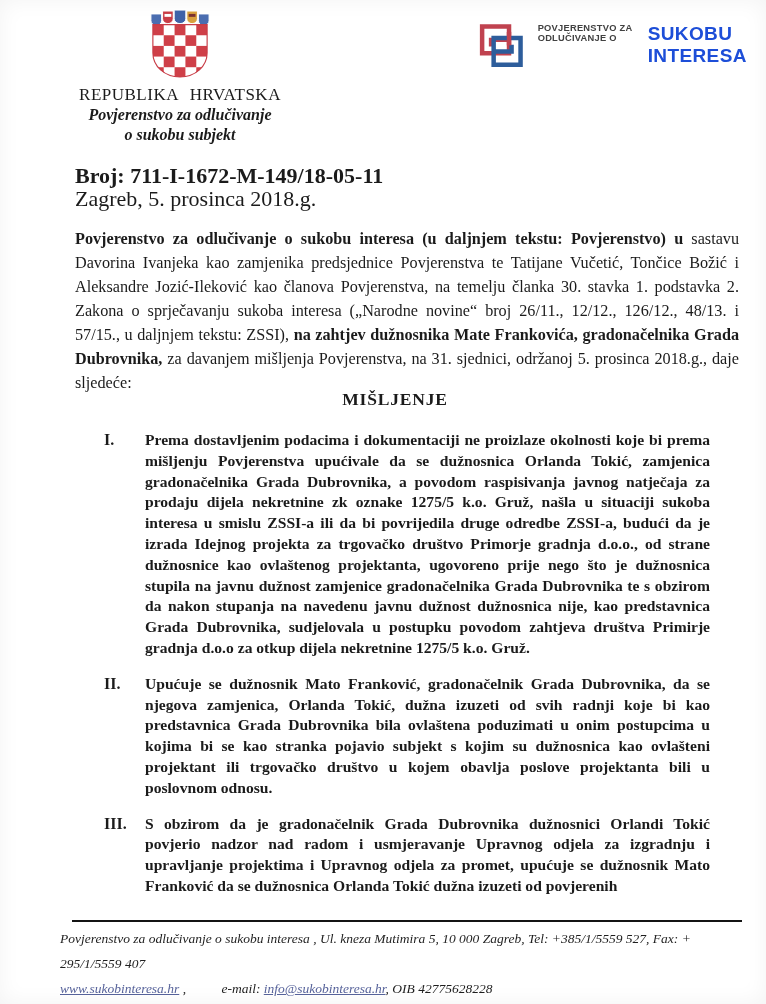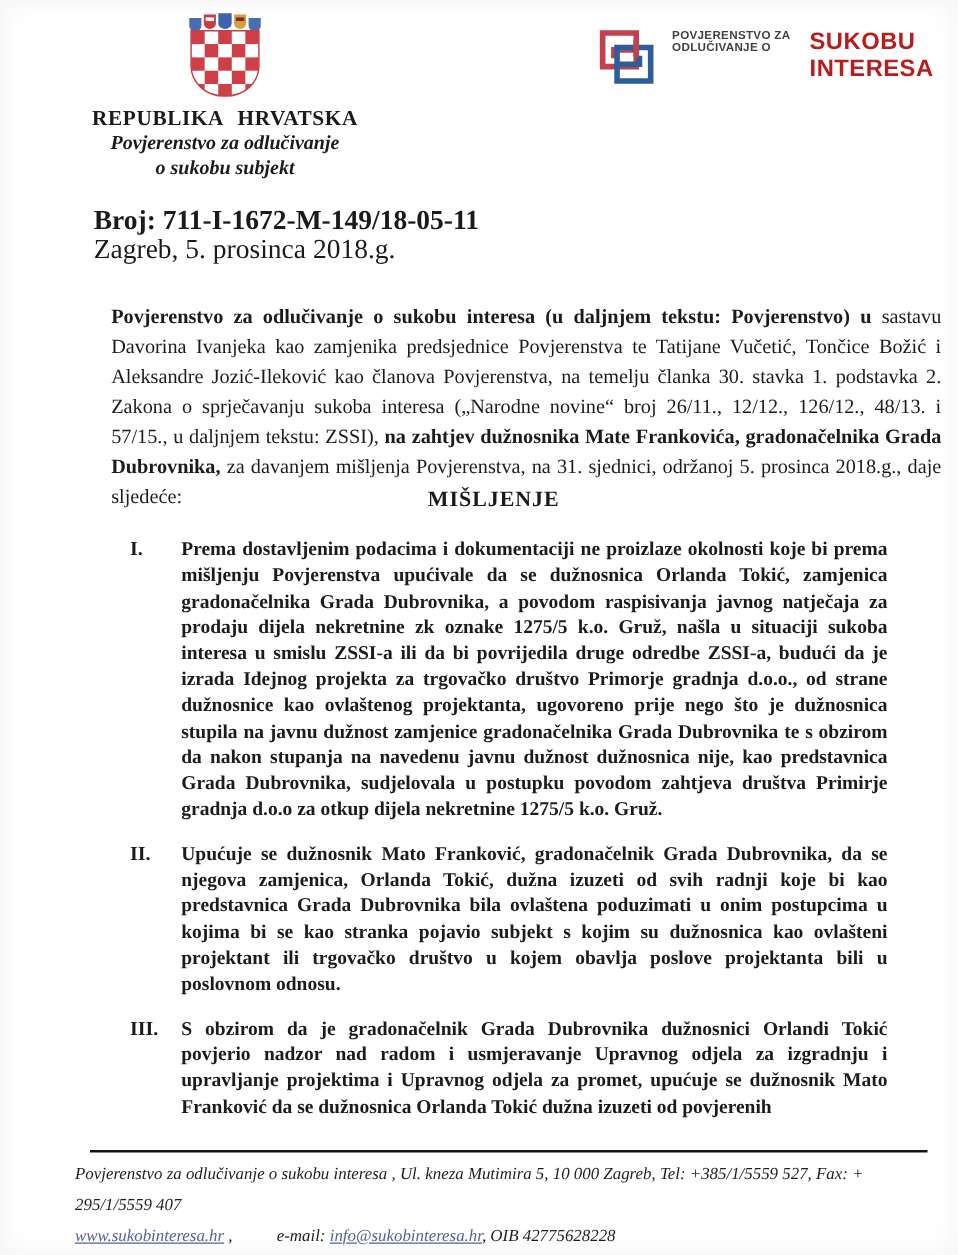--- a/index.html
+++ b/index.html
@@ -8,32 +8,32 @@
     width:766px;height:1004px;
     background:#ffffff;
     font-family:"Liberation Serif", serif;
     color:#1b1b1b;
     overflow:hidden;
     box-shadow:inset 0 0 22px rgba(0,0,0,0.05);
   }
   
   .head-left{position:absolute;left:55px;top:6px;width:250px;text-align:center;}
   .coat{display:block;margin:0 auto 5px auto;}
-  .country{font-size:17px;font-weight:bold;letter-spacing:.5px;word-spacing:7px;text-align:center;}
+  .country{font-size:17px;font-weight:normal;letter-spacing:.5px;word-spacing:7px;text-align:center;}
   .inst{font-size:16px;font-weight:bold;font-style:italic;line-height:20px;}
   
   .head-logo{position:absolute;left:477px;top:12px;display:flex;align-items:center;gap:12px;}
   .logo-text{display:flex;flex-direction:row;justify-content:center;font-family:"Liberation Sans", sans-serif;}
   .logo-l1{font-size:9.3px;font-weight:bold;letter-spacing:.25px;color:#414141;margin-bottom:1px;}
-  .logo-l2{font-size:19px;font-weight:bold;letter-spacing:.4px;color:#b91c1c;}
+  .logo-l2{font-size:19px;font-weight:bold;letter-spacing:.4px;color:#1d4ed8;}
   
   .meta{position:absolute;left:75px;top:164px;font-size:22px;line-height:23px;}
   .meta .num{font-weight:bold;}
   
-  .intro{position:absolute;left:75px;top:227px;width:664px;margin:14px;
+  .intro{position:absolute;left:75px;top:227px;width:664px;margin:0;
          font-size:16.2px;line-height:24px;text-align:justify;}
   
   .doc-title{position:absolute;left:75px;top:389px;width:640px;text-align:center;
              font-weight:bold;font-size:17.5px;letter-spacing:.8px;}
   
   .items{position:absolute;left:104px;top:430px;width:606px;}
   .item{display:flex;margin-bottom:15px;}
   .item .numeral{width:41px;flex-shrink:0;font-weight:bold;font-size:16px;line-height:20.8px;}
   .item .itext{width:565px;font-weight:bold;font-size:15.6px;line-height:20.8px;text-align:justify;margin:0;}
   

